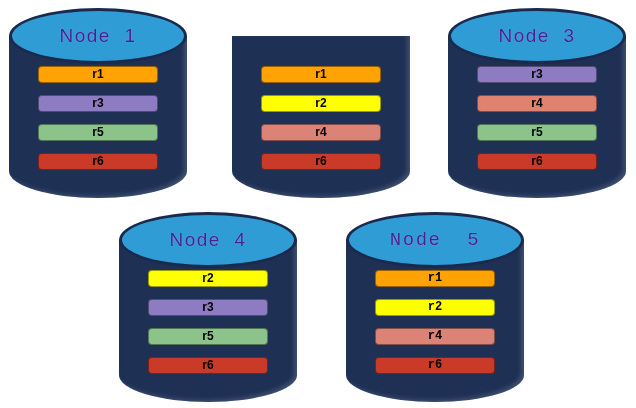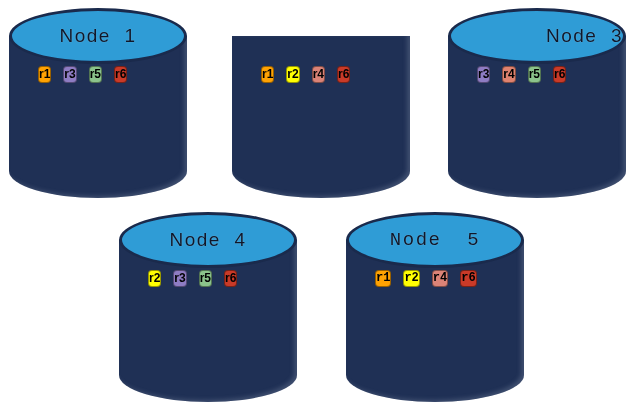--- a/index.html
+++ b/index.html
@@ -41,33 +41,33 @@
     height: 56px;
     border-radius: 50%;
     background: #2F9CD6;
     border: 3px solid #1A2A4C;
     box-sizing: border-box;
     display: flex;
     align-items: center;
     justify-content: center;
   }
   .node-title {
-    color: #0f172a;
+    color: #4c1d95;
     font-size: 19px;
     letter-spacing: 1.5px;
     white-space: pre;
     font-weight: 400;
     text-shadow: 0 0 1px rgba(255,255,255,0.4);
   }
   .bars {
     position: absolute;
     left: 29px; right: 29px;
     top: 58px;
     display: flex;
-    flex-direction: row;
+    flex-direction: column;
     gap: 12px;
   }
   .bar {
     height: 15px;
     border-radius: 4px;
     border: 1px solid rgba(0,0,0,0.4);
     color: #000000;
     font-size: 12px;
     font-weight: bold;
     line-height: 15px;
@@ -97,21 +97,21 @@
     <div class="bars">
       <div class="bar" style="background-color: rgb(255, 162, 3);">r1</div>
       <div class="bar" style="background-color: rgb(255, 255, 3);">r2</div>
       <div class="bar" style="background-color: rgb(219, 131, 119);">r4</div>
       <div class="bar" style="background-color: rgb(201, 58, 40);">r6</div>
     </div>
   </div>
 
   <div class="node node-3">
     <div class="cyl-body" style="background-color: rgb(31, 48, 85);"></div>
-    <div class="cyl-top" style="background-color: rgb(47, 156, 214); justify-content: flex-end;">
+    <div class="cyl-top" style="background-color: rgb(47, 156, 214);">
       <span class="node-title">Node  3</span>
     </div>
     <div class="bars">
       <div class="bar" style="background-color: rgb(142, 124, 195);">r3</div>
       <div class="bar" style="background-color: rgb(224, 130, 111);">r4</div>
       <div class="bar" style="background-color: rgb(139, 195, 139);">r5</div>
       <div class="bar" style="background-color: rgb(201, 58, 40);">r6</div>
     </div>
   </div>
 

